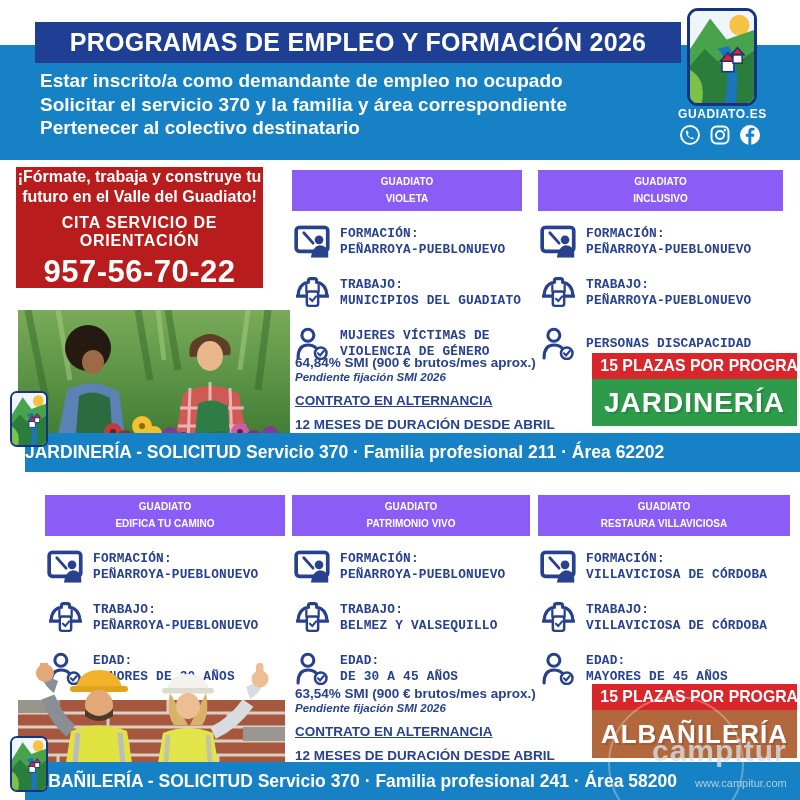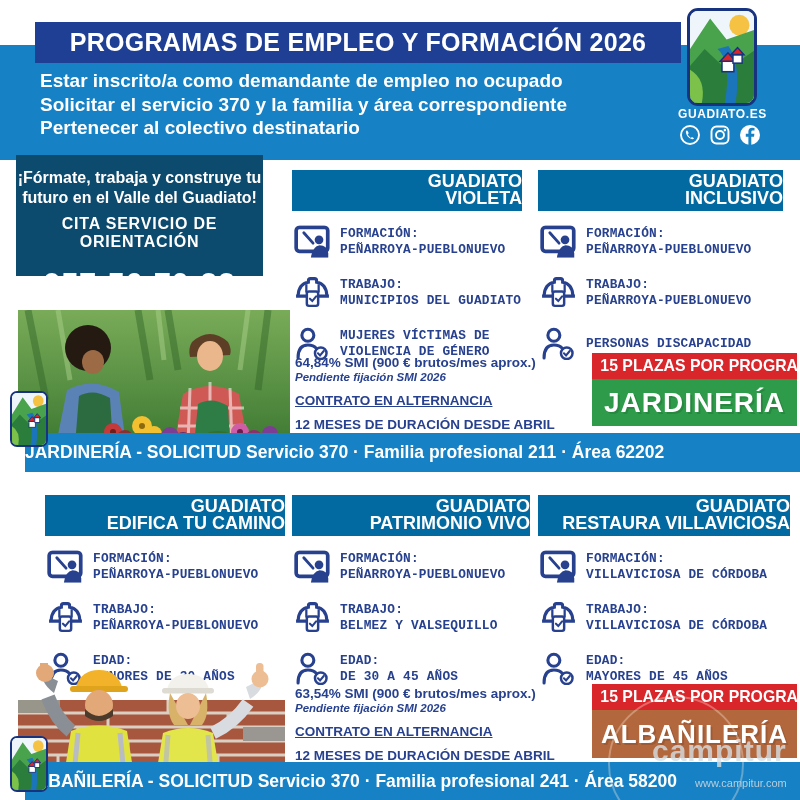--- a/index.html
+++ b/index.html
@@ -11,29 +11,29 @@
               color:#fff;font-weight:bold;font-size:25px;line-height:41px;text-align:center;letter-spacing:.3px;}
   .reqs{position:absolute;left:40px;top:69px;color:#fff;font-weight:bold;font-size:19px;line-height:23.5px;}
   .logo-box{position:absolute;left:687px;top:8px;width:70px;height:98px;background:#fff;
             border:3px solid #17327e;border-radius:11px;overflow:hidden;box-sizing:border-box;}
   .logo-box svg{width:100%;height:100%;display:block;}
   .site-label{position:absolute;left:660px;top:107px;width:125px;text-align:center;color:#fff;
               font-weight:bold;font-size:12px;letter-spacing:.6px;}
   .social-row{position:absolute;left:679px;top:124px;display:flex;gap:8px;}
   .social-row .sic{width:22px;height:22px;display:block;cursor:pointer;}
   
-  .contact-box{position:absolute;left:16px;top:155px;width:247px;height:121px;background:#0c4a6e;
-               color:#fff;text-align:center;box-sizing:border-box;padding-top:13px;}
+  .contact-box{position:absolute;left:16px;top:167px;width:247px;height:121px;background:#b91c1c;
+               color:#fff;text-align:center;box-sizing:border-box;}
   .headline{font-size:16px;line-height:19.5px;font-weight:bold;}
   .cta{font-size:16px;letter-spacing:.8px;margin-top:8px;font-weight:bold;}
-  .phone{font-size:31px;font-weight:bold;margin-top:16px;letter-spacing:.5px;}
+  .phone{font-size:31px;font-weight:bold;margin-top:4px;letter-spacing:.5px;}
   
   .card{position:absolute;}
-  .card-header{background:#0369a1;color:#fff;text-align:right;font-weight:bold;
-               font-size:18px;line-height:17.5px;padding:2.5px 0 3px;}
+  .card-header{background:#8b5cf6;color:#fff;text-align:center;font-weight:bold;
+               font-size:10px;line-height:17.5px;padding:2.5px 0 3px;}
   .item{display:flex;align-items:center;gap:9px;margin:11px 0 0 2px;min-height:40px;}
   .icn svg{width:37px;height:33px;display:block;}
   .itxt{font-size:12.8px;font-weight:bold;color:#27418f;line-height:15.5px;letter-spacing:.2px;font-family:Liberation Mono, monospace;}
   
   .smi-block{position:absolute;width:295px;color:#27418f;}
   .smi{font-size:13.5px;font-weight:bold;}
   .smi-note{font-size:11.5px;font-weight:bold;font-style:italic;margin-top:1px;}
   .contrato{margin-top:10px;font-size:13.5px;font-weight:bold;text-decoration:underline;}
   .duracion{margin-top:9px;font-size:13.5px;font-weight:bold;}
   

